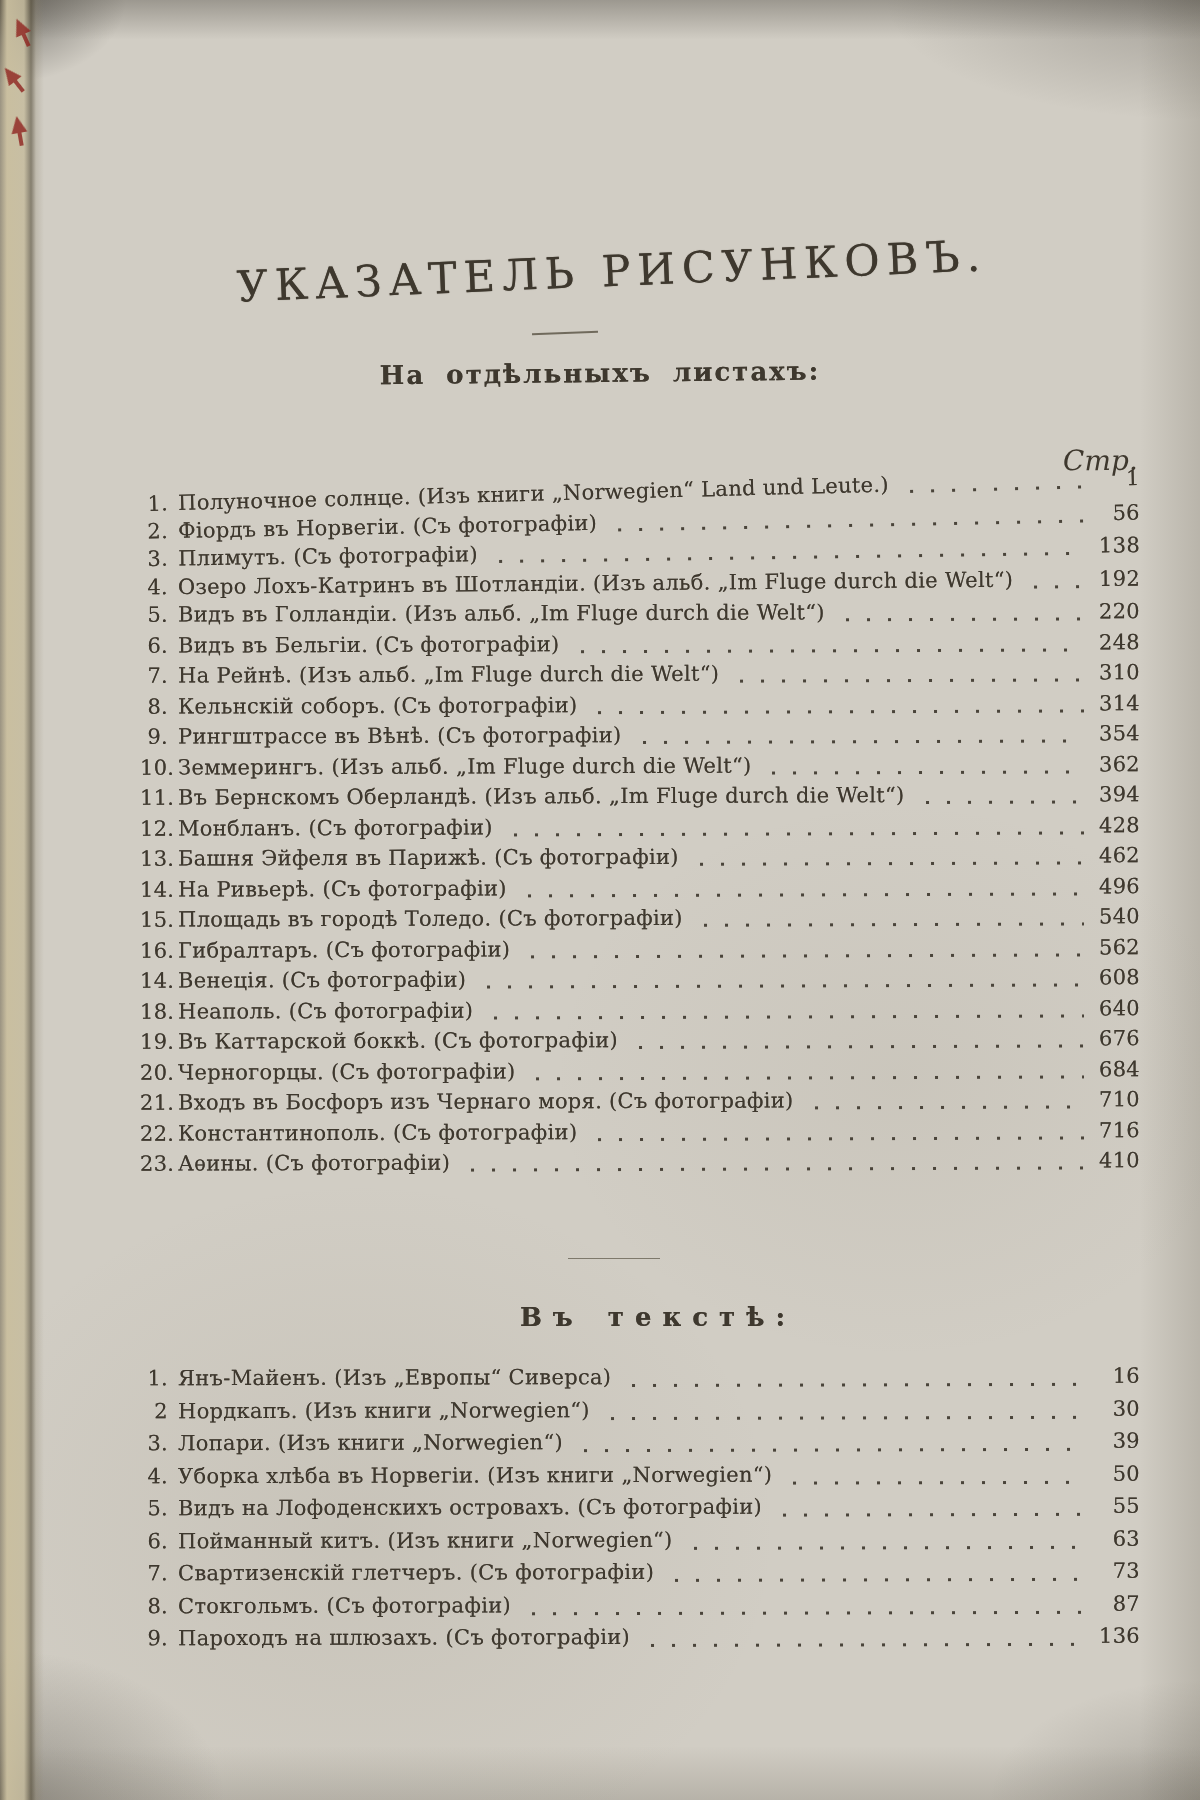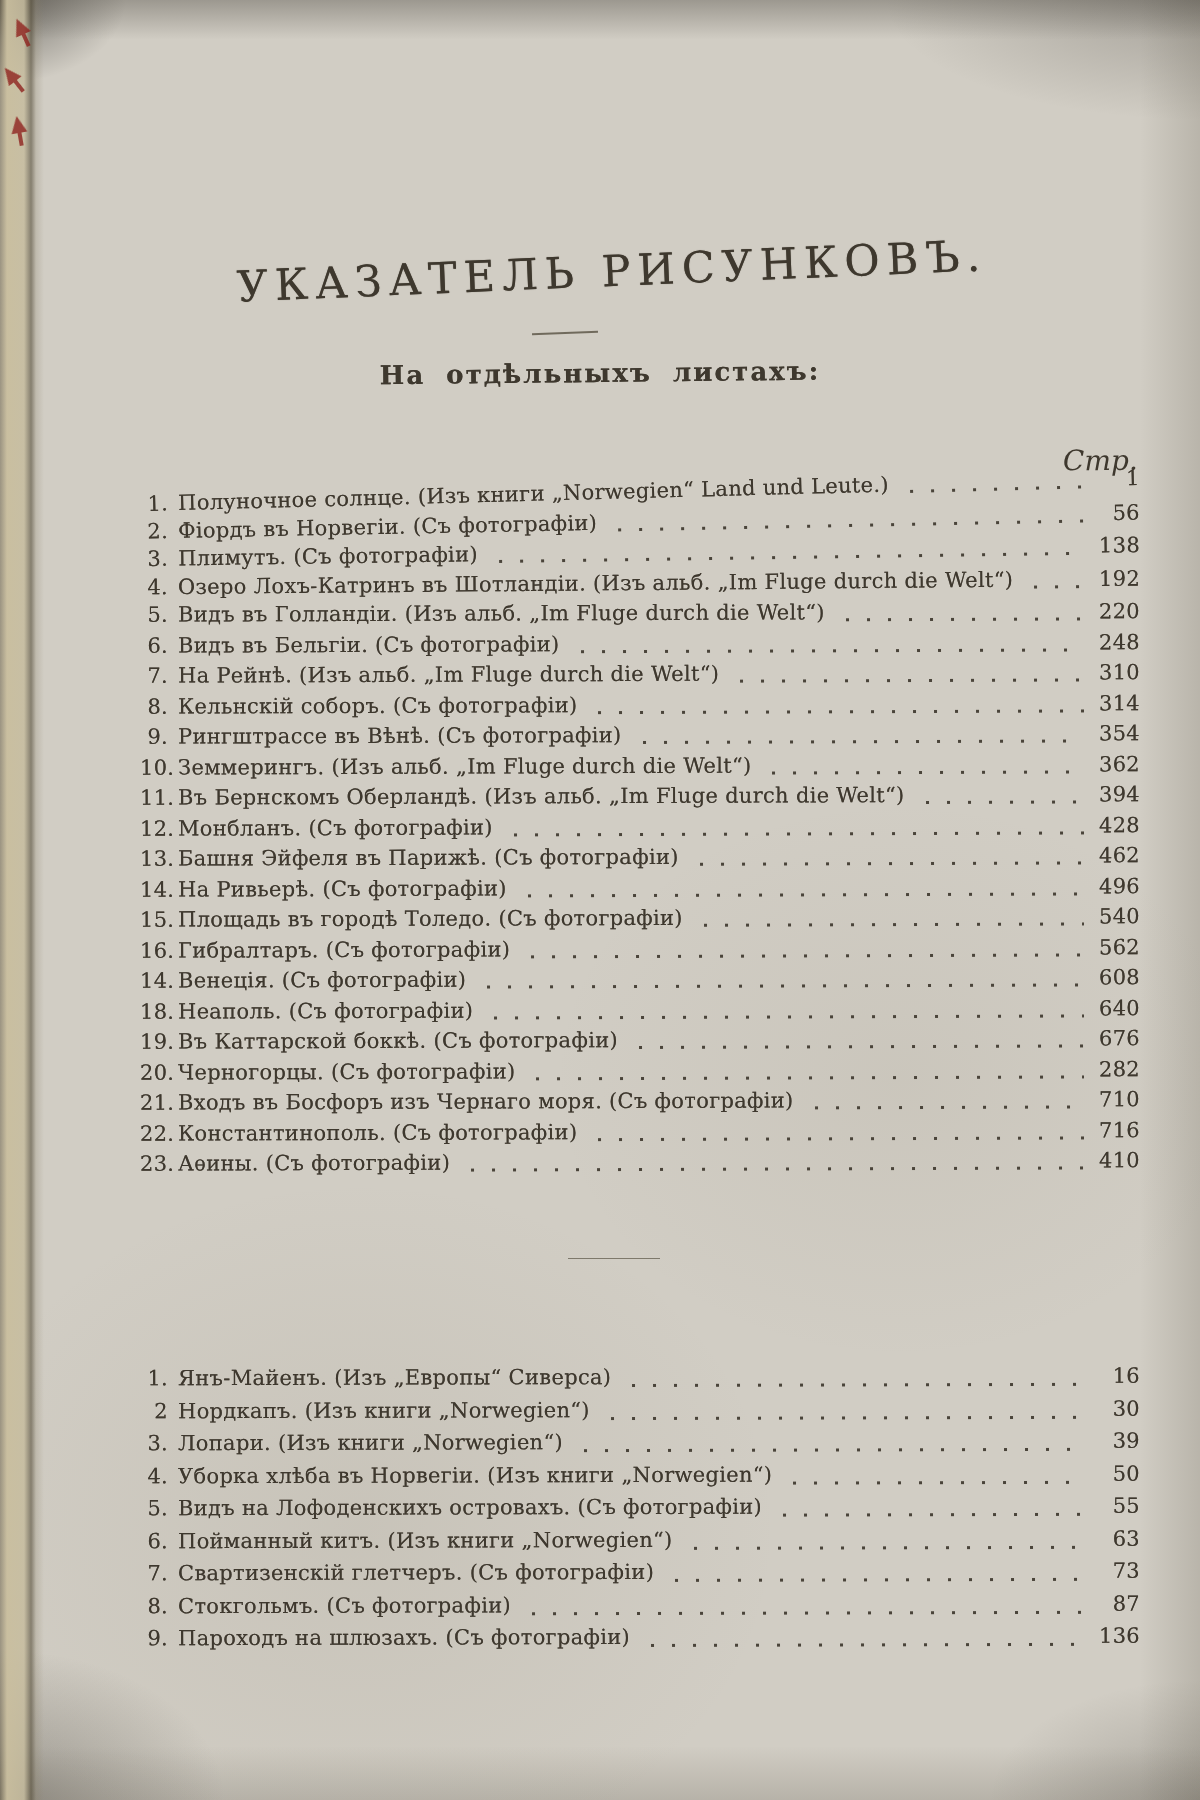--- a/index.html
+++ b/index.html
@@ -268,21 +268,21 @@
     <span class="num">19.</span>
     <span class="t">Въ Каттарской боккѣ. (Съ фотографіи)</span>
     <span class="leader"></span>
     <span class="pg">676</span>
   </li>
 
   <li class="row">
     <span class="num">20.</span>
     <span class="t">Черногорцы. (Съ фотографіи)</span>
     <span class="leader"></span>
-    <span class="pg">282</span>
+    <span class="pg">684</span>
   </li>
 
   <li class="row">
     <span class="num">21.</span>
     <span class="t">Входъ въ Босфоръ изъ Чернаго моря. (Съ фотографіи)</span>
     <span class="leader"></span>
     <span class="pg">710</span>
   </li>
 
   <li class="row">
@@ -295,20 +295,21 @@
   <li class="row">
     <span class="num">23.</span>
     <span class="t">Аѳины. (Съ фотографіи)</span>
     <span class="leader"></span>
     <span class="pg">410</span>
   </li>
 </ol>
 
     <div class="section-rule"></div>
 
+    <h2 class="section-heading h-intext">Въ текстѣ:</h2>
     <ol class="toc" id="list2">
   <li class="row">
     <span class="num">1.</span>
     <span class="t">Янъ-Майенъ. (Изъ „Европы“ Сиверса)</span>
     <span class="leader"></span>
     <span class="pg">16</span>
   </li>
 
   <li class="row">
     <span class="num">2</span>

